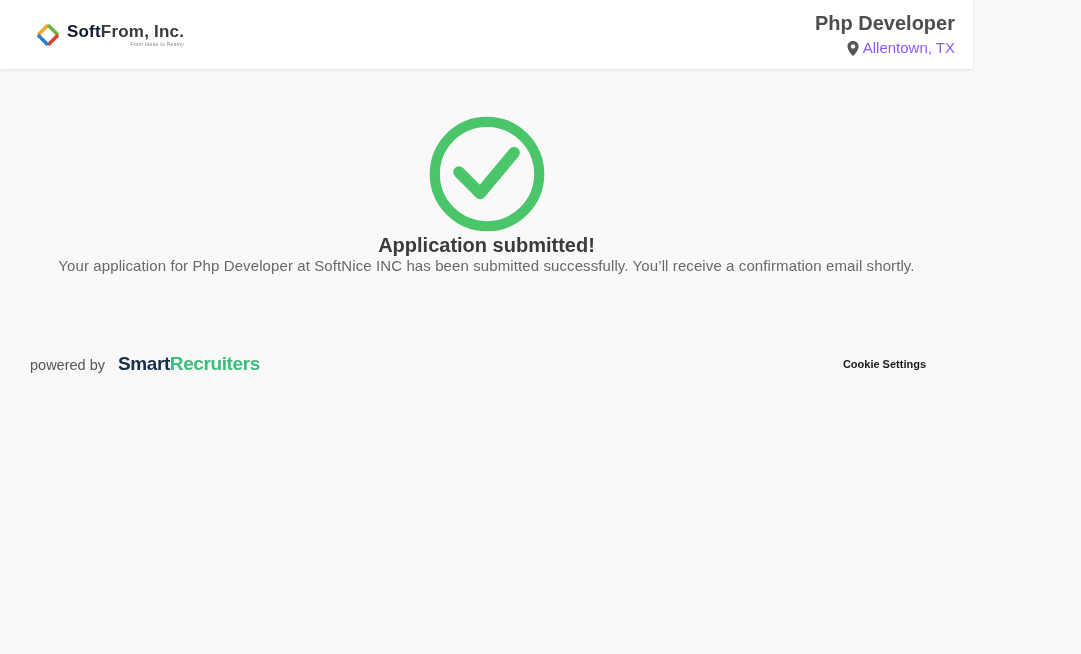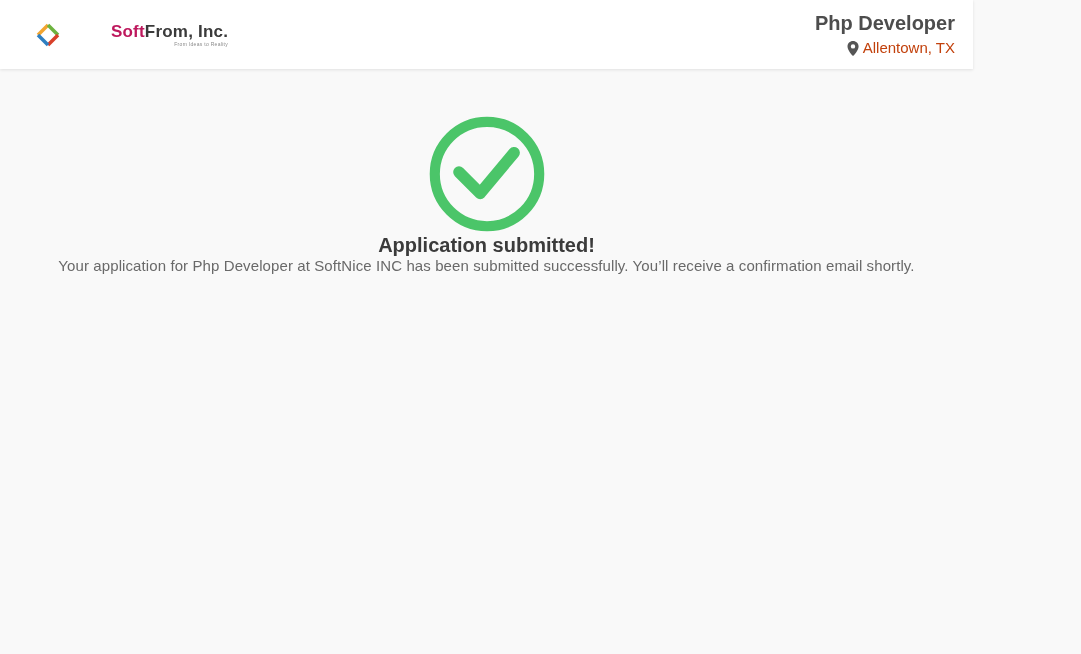--- a/index.html
+++ b/index.html
@@ -36,21 +36,21 @@
     text-decoration: none;
   }
   .logo-diamond { width: 26px; height: 26px; display: block; }
   .logo-text-block { display: flex; flex-direction: column; line-height: 1; }
   .logo-wordmark {
     font-size: 17px;
     font-weight: 700;
     letter-spacing: 0.2px;
     white-space: nowrap;
   }
-  .logo-soft { color: #be185d; margin-left: 44px; }
+  .logo-soft { color: #0f172a; }
   .logo-nice { color: #3a3a3a; }
   .logo-tagline {
     font-size: 5px;
     color: #8a8a8a;
     text-align: right;
     margin-top: 2px;
     letter-spacing: 0.3px;
   }
   .job-info { text-align: right; }
   .job-title {
@@ -58,21 +58,21 @@
     font-weight: 700;
     color: #4d4d4d;
     line-height: 1.4;
   }
   .job-location {
     display: flex;
     align-items: center;
     justify-content: flex-end;
     gap: 4px;
     font-size: 15px;
-    color: #c2410c;
+    color: #8b5cf6;
     line-height: 1.5;
   }
   .pin-icon { width: 12px; height: 15px; display: inline-block; }
 
   
   .main {
     width: 973px;
     text-align: center;
   }
   .check-wrap {
@@ -165,14 +165,21 @@
     <div class="check-wrap">
       <svg class="check-icon" viewBox="0 0 120 120" aria-hidden="true">
         <circle cx="60" cy="60" r="54" fill="none" stroke="#4bc569" stroke-width="10.5"></circle>
         <path d="M31 58 L53 80 L88 38" fill="none" stroke="#4bc569" stroke-width="12" stroke-linecap="round" stroke-linejoin="round"></path>
       </svg>
     </div>
     <h1 class="confirm-heading">Application submitted!</h1>
     <p class="confirm-message">Your application for Php Developer at SoftNice INC has been submitted successfully. You’ll receive a confirmation email shortly.</p>
   </div>
 
+  <div class="footer-row">
+    <a class="powered-by">
+      <span class="powered-by-label">powered by</span>
+      <span class="sr-wordmark"><span class="sr-smart">Smart</span><span class="sr-recruiters">Recruiters</span></span>
+    </a>
+    <button class="cookie-settings">Cookie Settings</button>
+  </div>
 
 </div>
 
 </body></html>

